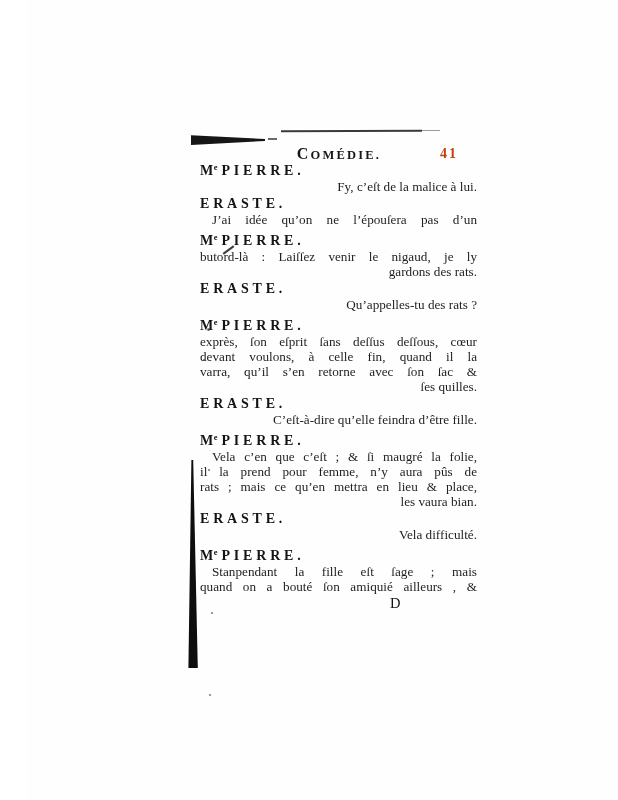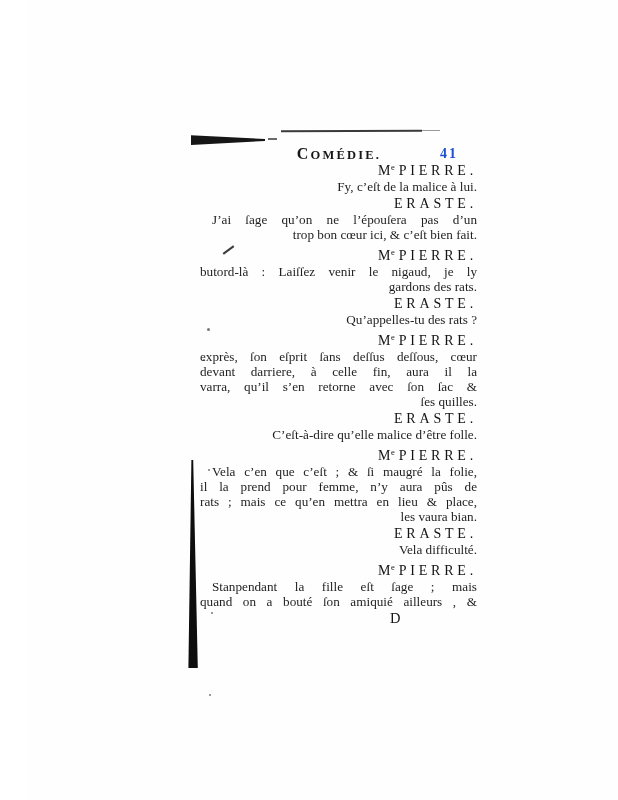--- a/index.html
+++ b/index.html
@@ -79,39 +79,40 @@
     color: #171717;
     white-space: nowrap;
   }
   .running-head::first-letter { font-size: 16px; }
   .page-number {
     position: absolute;
     left: 413px; top: 146px;
     font-weight: bold;
     font-size: 14px;
     letter-spacing: 2px;
-    color: #1d4ed8;
+    color: #c2410c;
   }
 
   
   .dialogue {
     position: absolute;
     left: 173px; top: 157px;
     width: 277px;
     font-size: 13.2px;
     color: #1e1e1e;
   }
   .speaker-heading {
-    text-align: right;
+    text-align: left;
     font-size: 14px;
     line-height: 16px;
     margin-top: 2px;
     letter-spacing: 0.5px;
     color: #141414;
     white-space: nowrap;
+    font-weight: bold;
   }
   .speaker-heading .speaker-name { letter-spacing: 3.8px; }
   .speaker-heading sup.abbr-sup {
     font-size: 8.5px;
     vertical-align: 5px;
     letter-spacing: 0;
   }
   .line {
     line-height: 15px;
     text-align: right;
@@ -146,34 +147,33 @@
 
   <div class="running-head">COMÉDIE.</div>
 
   <div class="page-number">41</div>
 
   <div class="dialogue">
 
     <div class="speaker-heading"><span>M<sup class="abbr-sup">e</sup></span>&nbsp;<span class="speaker-name">PIERRE.</span></div>
       <div class="line indent">Fy, c’eſt de la malice à lui.</div>
       <div class="speaker-heading"><span class="speaker-name">ERASTE.</span></div>
-      <div class="line indent justify">J’ai ſage qu’on ne l’épouſera pas d’un</div>
-      <div class="line">trop bon cœur ici, &amp; c’eſt bien fait.</div>
+      <div class="line indent justify">J’ai idée qu’on ne l’épouſera pas d’un</div>
       <div class="speaker-heading"><span>M<sup class="abbr-sup">e</sup></span>&nbsp;<span class="speaker-name">PIERRE.</span></div>
       <div class="line justify">butord-là : Laiſſez venir le nigaud, je ly</div>
       <div class="line">gardons des rats.</div>
       <div class="speaker-heading"><span class="speaker-name">ERASTE.</span></div>
       <div class="line indent">Qu’appelles-tu des rats ?</div>
       <div class="speaker-heading"><span>M<sup class="abbr-sup">e</sup></span>&nbsp;<span class="speaker-name">PIERRE.</span></div>
       <div class="line justify">exprès, ſon eſprit ſans deſſus deſſous, cœur</div>
-      <div class="line justify">devant darriere, à celle fin, aura il la</div>
+      <div class="line justify">devant voulons, à celle fin, quand il la</div>
       <div class="line justify">varra, qu’il s’en retorne avec ſon ſac &amp;</div>
       <div class="line">ſes quilles.</div>
       <div class="speaker-heading"><span class="speaker-name">ERASTE.</span></div>
-      <div class="line indent">C’eſt-à-dire qu’elle malice d’être folle.</div>
+      <div class="line indent">C’eſt-à-dire qu’elle feindra d’être fille.</div>
       <div class="speaker-heading"><span>M<sup class="abbr-sup">e</sup></span>&nbsp;<span class="speaker-name">PIERRE.</span></div>
       <div class="line indent justify">Vela c’en que c’eſt ; &amp; ſi maugré la folie,</div>
       <div class="line justify">il la prend pour femme, n’y aura pûs de</div>
       <div class="line justify">rats ; mais ce qu’en mettra en lieu &amp; place,</div>
       <div class="line">les vaura bian.</div>
       <div class="speaker-heading"><span class="speaker-name">ERASTE.</span></div>
       <div class="line indent">Vela difficulté.</div>
       <div class="speaker-heading"><span>M<sup class="abbr-sup">e</sup></span>&nbsp;<span class="speaker-name">PIERRE.</span></div>
       <div class="line indent justify">Stanpendant la fille eſt ſage ; mais</div>
       <div class="line justify">quand on a bouté ſon amiquié ailleurs , &amp;</div>

